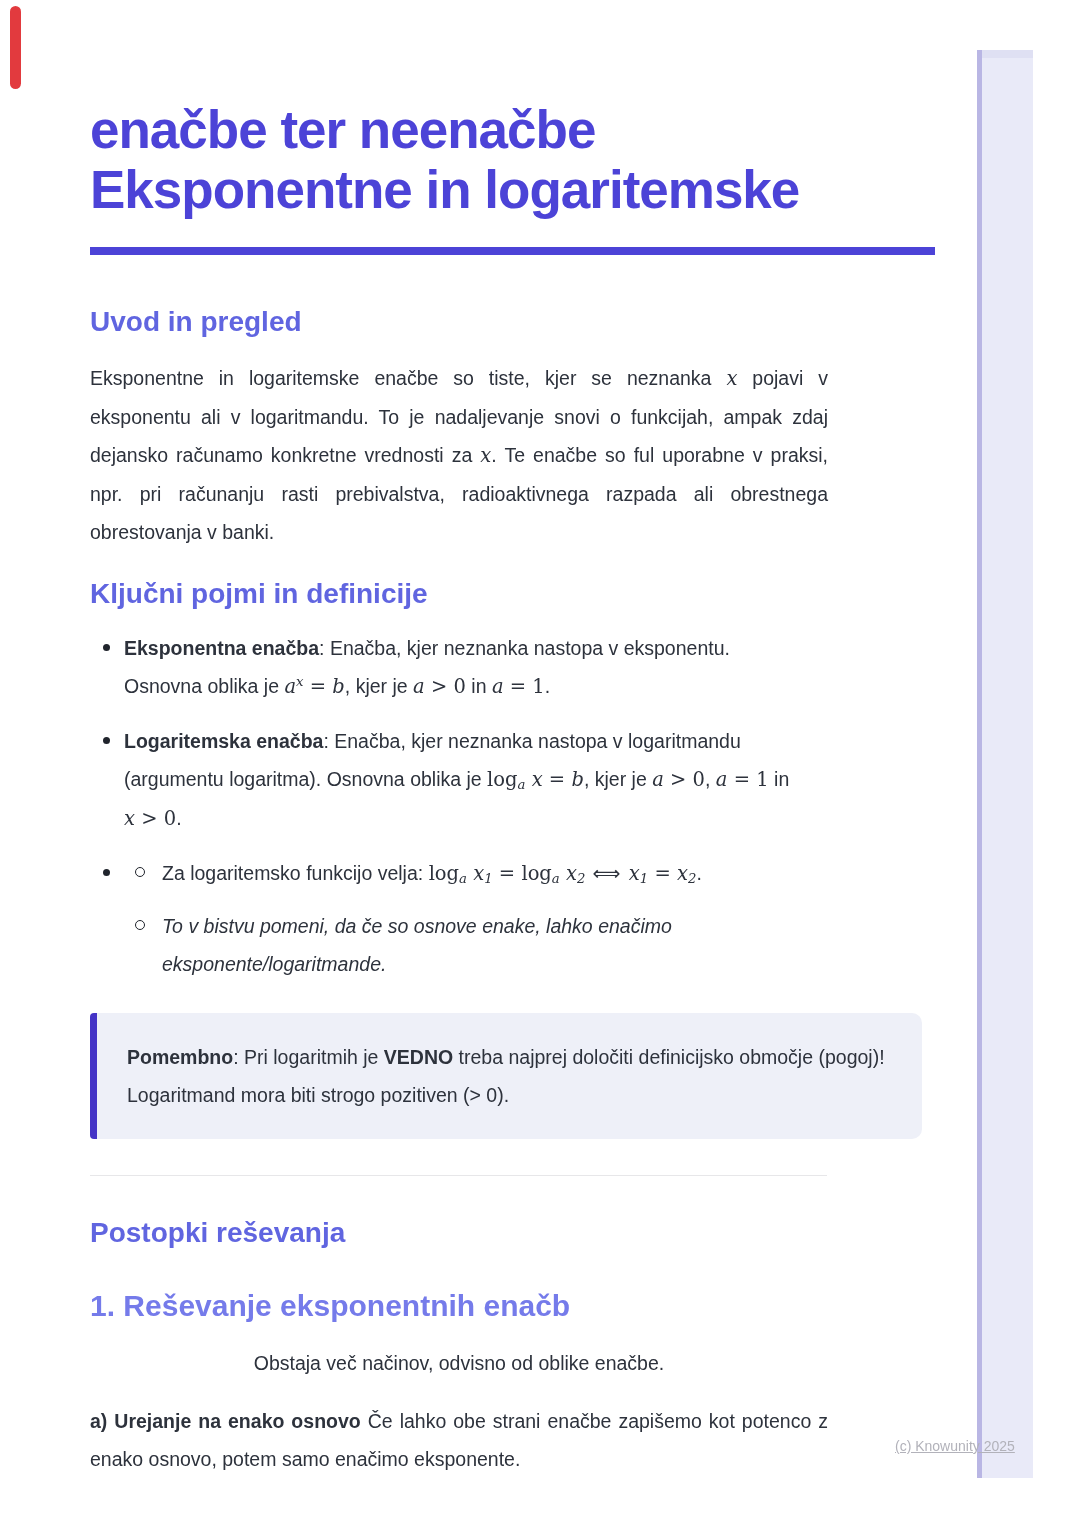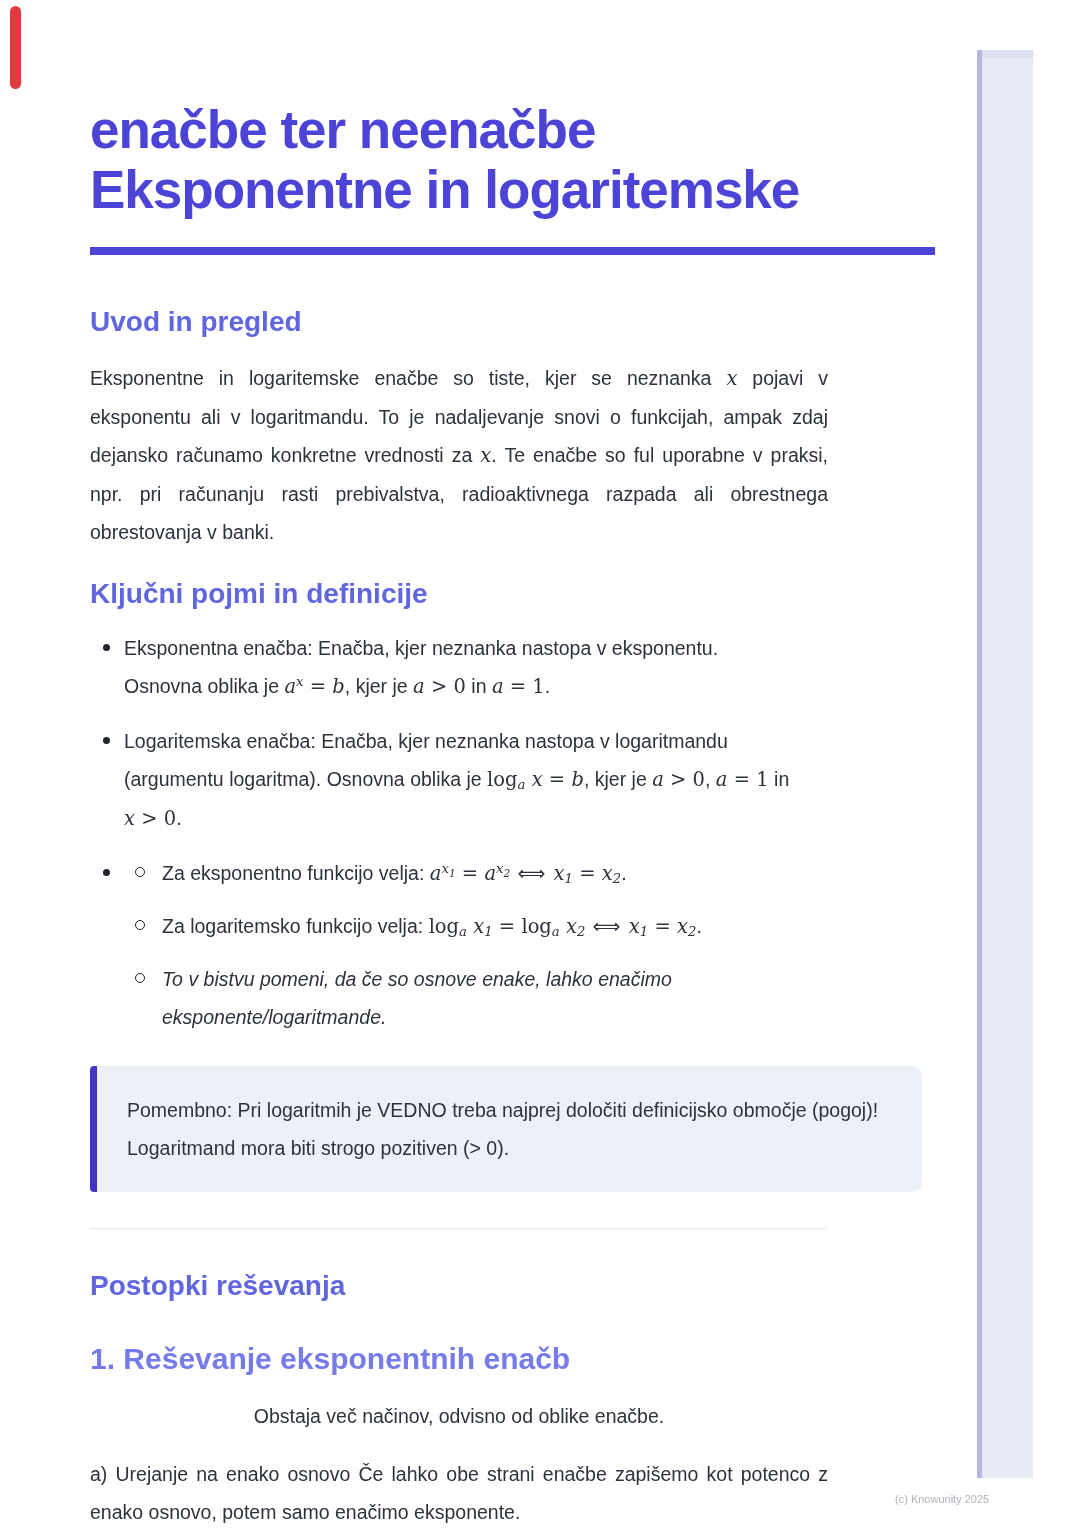--- a/index.html
+++ b/index.html
@@ -9,22 +9,22 @@
   }
   *{box-sizing:border-box;}
   html,body{margin:0;padding:0;background:#ffffff;}
   .page{position:relative;width:1080px;height:1528px;background:#ffffff;overflow:hidden;
         font-family:"Liberation Sans", sans-serif;color:var(--body_text);}
   .red-marker{position:absolute;left:10px;top:6px;width:11px;height:83px;border-radius:6px;
         background:var(--red_marker);}
   .side-bar{position:absolute;left:977px;top:50px;width:56px;height:1428px;
         background:var(--sidebar_fill);border-left:5px solid var(--sidebar_edge);}
   .side-bar-cap{position:absolute;left:0;top:0;width:100%;height:8px;background:#dfe0f3;}
-  .watermark{position:absolute;left:895px;top:1493px;font-size:11px;color:var(--watermark);z-index:3;
-        white-space:nowrap;}
+  .watermark{position:absolute;left:895px;top:1438px;font-size:14px;color:var(--watermark);z-index:3;
+        white-space:nowrap;text-decoration:underline;}
   .content{position:absolute;left:90px;top:0;width:845px;}
   h1{margin:100px 0 0 0;font-size:53px;line-height:60px;font-weight:800;
      letter-spacing:-1px;color:var(--accent);}
   h1 .tl{display:block;}
   .rule{width:845px;height:8px;background:var(--accent);margin-top:27px;}
   h2{font-size:28px;line-height:34px;font-weight:700;color:var(--heading2);margin:0;}
   .h2-intro{margin-top:50px;}
   .h2-concepts{margin-top:26px;}
   .h2-procedures{margin-top:40px;}
   h3{font-size:30px;line-height:28px;font-weight:700;color:var(--heading3);margin:42px 0 0 0;}
@@ -40,21 +40,21 @@
   ul.subbullets > li{position:relative;padding-left:38px;margin:0 0 14px 0;
      font-size:19.5px;line-height:38px;max-width:640px;}
   ul.subbullets > li::before{content:"";position:absolute;left:11px;top:13px;width:8px;height:8px;
      border-radius:50%;border:1.5px solid #20242c;background:transparent;}
   .callout{margin-top:30px;width:832px;background:var(--callout_bg);
      border-left:7px solid var(--callout_border);border-radius:4px 10px 10px 4px;
      padding:25px 30px;}
   .callout-text{margin:0;font-size:19.5px;line-height:38px;color:var(--body_text);}
   .divider{width:737px;height:1px;background:var(--divider);margin-top:36px;}
   
-  .rs-b{font-weight:400;margin-top:45px;}
+  .rs-b{font-weight:700;margin-top:45px;}
   .rs-i{font-style:italic;}
   .rs-m{font-family:"DejaVu Serif","Liberation Serif",serif;font-style:italic;}
   .rs-mr{font-family:"DejaVu Serif","Liberation Serif",serif;font-style:normal;}
   .rs-ar{font-family:"DejaVu Sans",sans-serif;font-style:normal;letter-spacing:1px;}
   sub,sup{line-height:0;font-size:0.68em;}
   sub{vertical-align:-0.25em;}
   sup{vertical-align:0.55em;}
   .rs-m sub,.rs-mr sub,.rs-m sup{font-family:"DejaVu Serif","Liberation Serif",serif;font-style:italic;}
   .ss{font-size:0.8em;vertical-align:-0.35em;}
 </style>
@@ -88,23 +88,20 @@
     <ul class="bullets">
       <li>
         <span><span class="rs-b">Eksponentna enačba</span>: Enačba, kjer neznanka nastopa v eksponentu. Osnovna oblika je <span class="rs-m">a<sup>x</sup></span><span class="rs-mr"> = </span><span class="rs-m">b</span>, kjer je <span class="rs-m">a</span><span class="rs-mr"> &gt; 0</span> in <span class="rs-m">a</span><span class="rs-mr"> = 1</span>.</span>
       </li>
       <li>
         <span><span class="rs-b">Logaritemska enačba</span>: Enačba, kjer neznanka nastopa v logaritmandu (argumentu logaritma). Osnovna oblika je <span class="rs-mr">log<sub>a</sub></span><span class="rs-m"> x</span><span class="rs-mr"> = </span><span class="rs-m">b</span>, kjer je <span class="rs-m">a</span><span class="rs-mr"> &gt; 0</span>, <span class="rs-m">a</span><span class="rs-mr"> = 1</span> in <span class="rs-m">x</span><span class="rs-mr"> &gt; 0</span>.</span>
       </li>
       <li>
         <ul class="subbullets">
           <li>
-            <span>Za eksponentno funkcijo velja: <span class="rs-m">a<sup>x<span class="ss">1</span></sup></span><span class="rs-mr"> = </span><span class="rs-m">a<sup>x<span class="ss">2</span></sup></span><span class="rs-ar">  ⟺  </span><span class="rs-m">x<sub>1</sub></span><span class="rs-mr"> = </span><span class="rs-m">x<sub>2</sub></span>.</span>
-          </li>
-          <li>
             <span>Za logaritemsko funkcijo velja: <span class="rs-mr">log<sub>a</sub></span><span class="rs-m"> x<sub>1</sub></span><span class="rs-mr"> = </span><span class="rs-mr">log<sub>a</sub></span><span class="rs-m"> x<sub>2</sub></span><span class="rs-ar">  ⟺  </span><span class="rs-m">x<sub>1</sub></span><span class="rs-mr"> = </span><span class="rs-m">x<sub>2</sub></span>.</span>
           </li>
           <li>
             <span><span class="rs-i">To v bistvu pomeni, da če so osnove enake, lahko enačimo eksponente/logaritmande.</span></span>
           </li>
         </ul>
       </li>
     </ul>
 
     <div class="callout">

